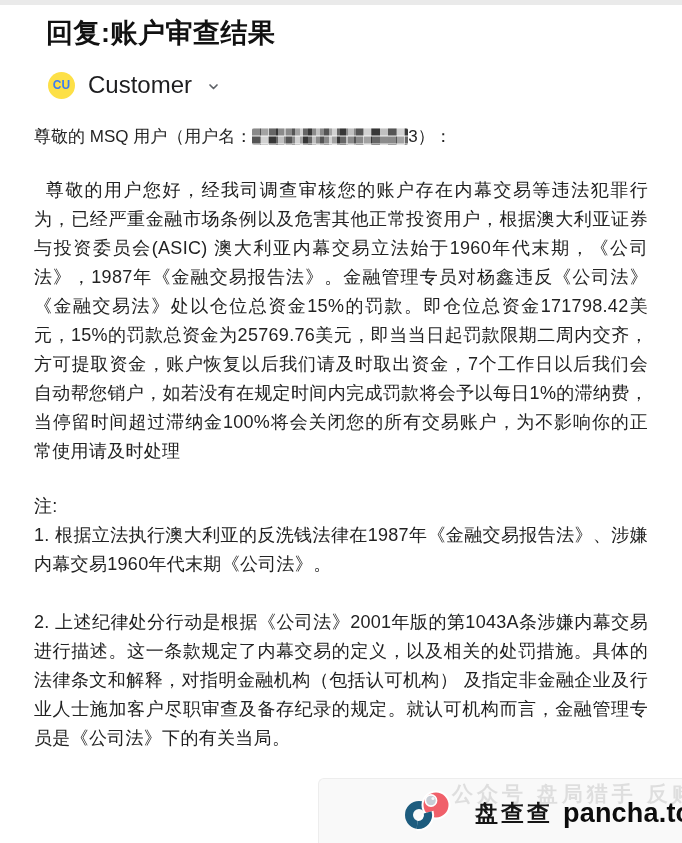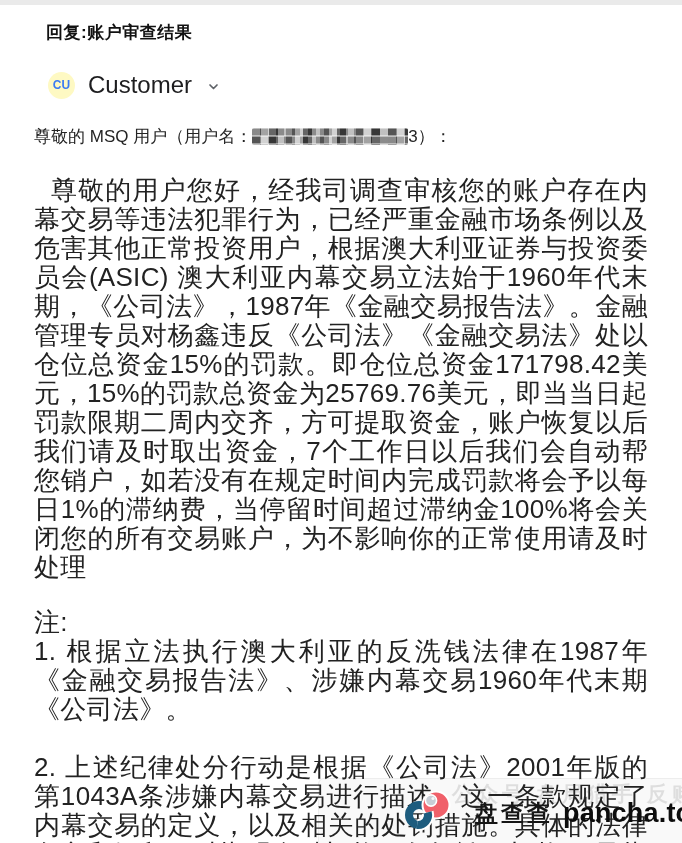--- a/index.html
+++ b/index.html
@@ -14,38 +14,38 @@
     -webkit-font-smoothing: antialiased;
   }
   .top-edge {
     position: absolute; top: 0; left: 0; right: 0; height: 5px;
     background: #eaeaea;
   }
   .content { position: relative; padding: 0 34px; z-index: 2; }
 
   h1.subject {
     margin: 16px 0 0 12px;
-    font-size: 17px;
+    font-size: 27px;
     line-height: 34px;
     font-weight: 700;
     color: #111111;
     letter-spacing: 0.5px;
   }
 
   .sender-row {
     margin: 21px 0 0 14px;
     display: flex;
     align-items: center;
     gap: 13px;
     cursor: pointer;
   }
   .avatar {
     width: 27px; height: 27px;
     border-radius: 50%;
-    background: #fef9c3;
+    background: #fde047;
     color: #3b7bf2;
     font-size: 12px;
     font-weight: 700;
     display: flex; align-items: center; justify-content: center;
     letter-spacing: 0.2px;
   }
   .sender-name {
     font-size: 24px;
     font-weight: 500;
     color: #1d1d1f;
@@ -64,21 +64,21 @@
     vertical-align: -3px;
     border-radius: 2px;
     background:
       repeating-linear-gradient(0deg, rgba(255,255,255,0.45) 0 2px, rgba(0,0,0,0) 2px 8px),
       repeating-linear-gradient(90deg, rgba(90,90,90,0.55) 0 9px, rgba(220,220,220,0.6) 9px 17px, rgba(40,40,40,0.6) 17px 26px, rgba(190,190,190,0.55) 26px 34px),
       repeating-conic-gradient(#4d4d4d 0% 25%, #c3c3c3 0% 50%);
     background-size: auto, auto, 16px 16px;
   }
 
   .body-text {
-    font-size: 26px;
+    font-size: 18px;
     line-height: 29px;
     color: #222222;
     letter-spacing: 0.3px;
     text-align: justify;
   }
   .para1 { margin-top: 27px; text-indent: 0.65em; }
   .notes { margin-top: 26px; }
   .note2 { margin-top: 29px; }
 
   

